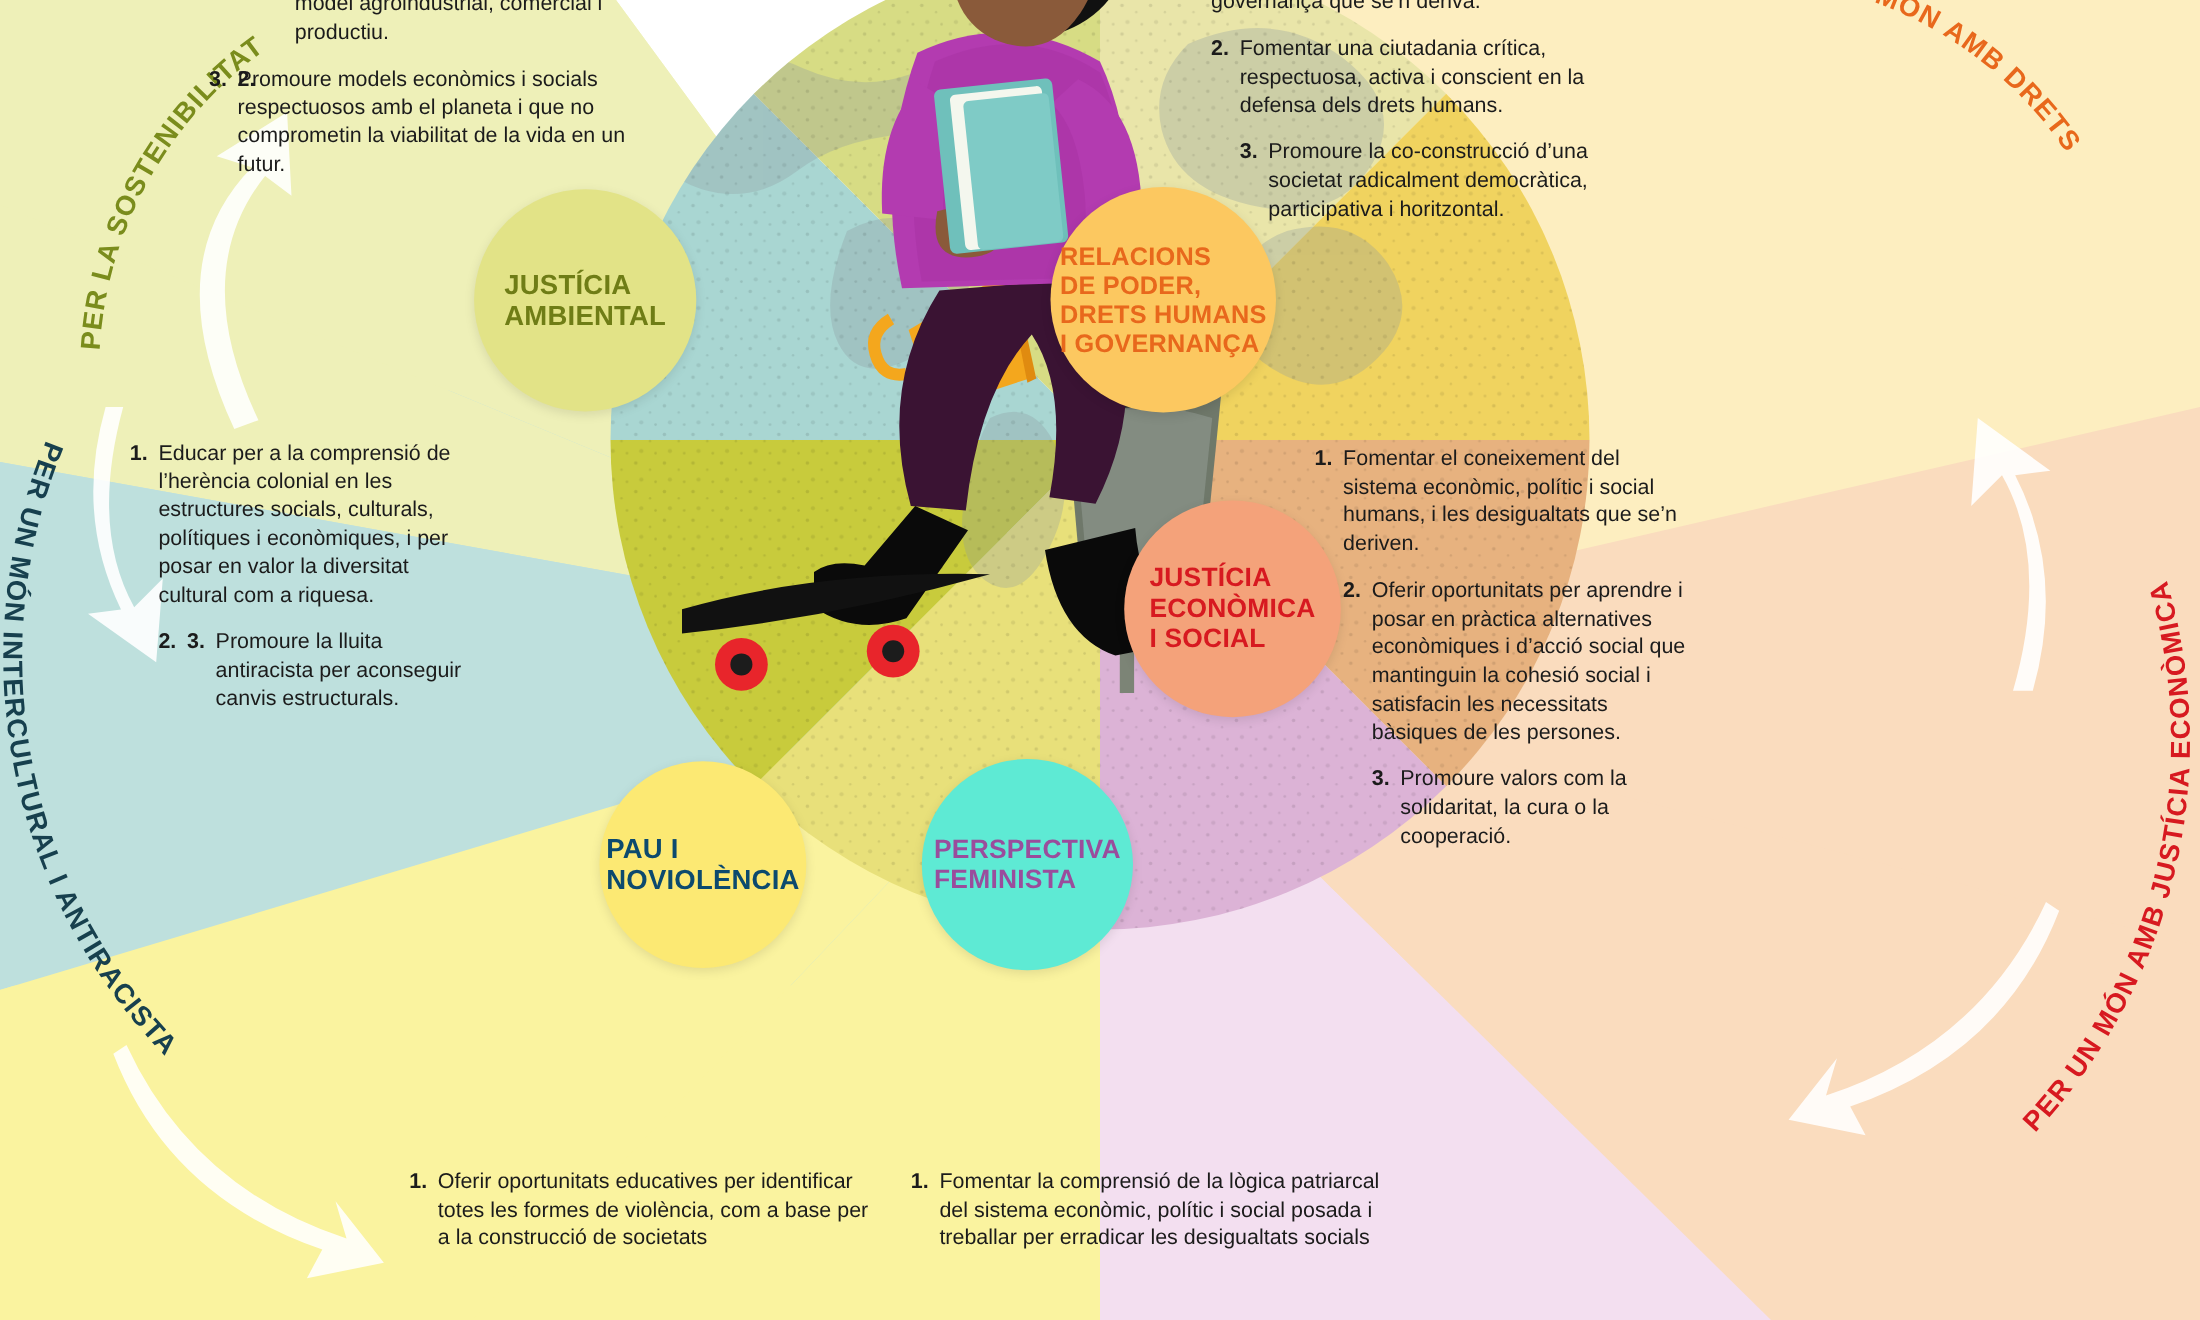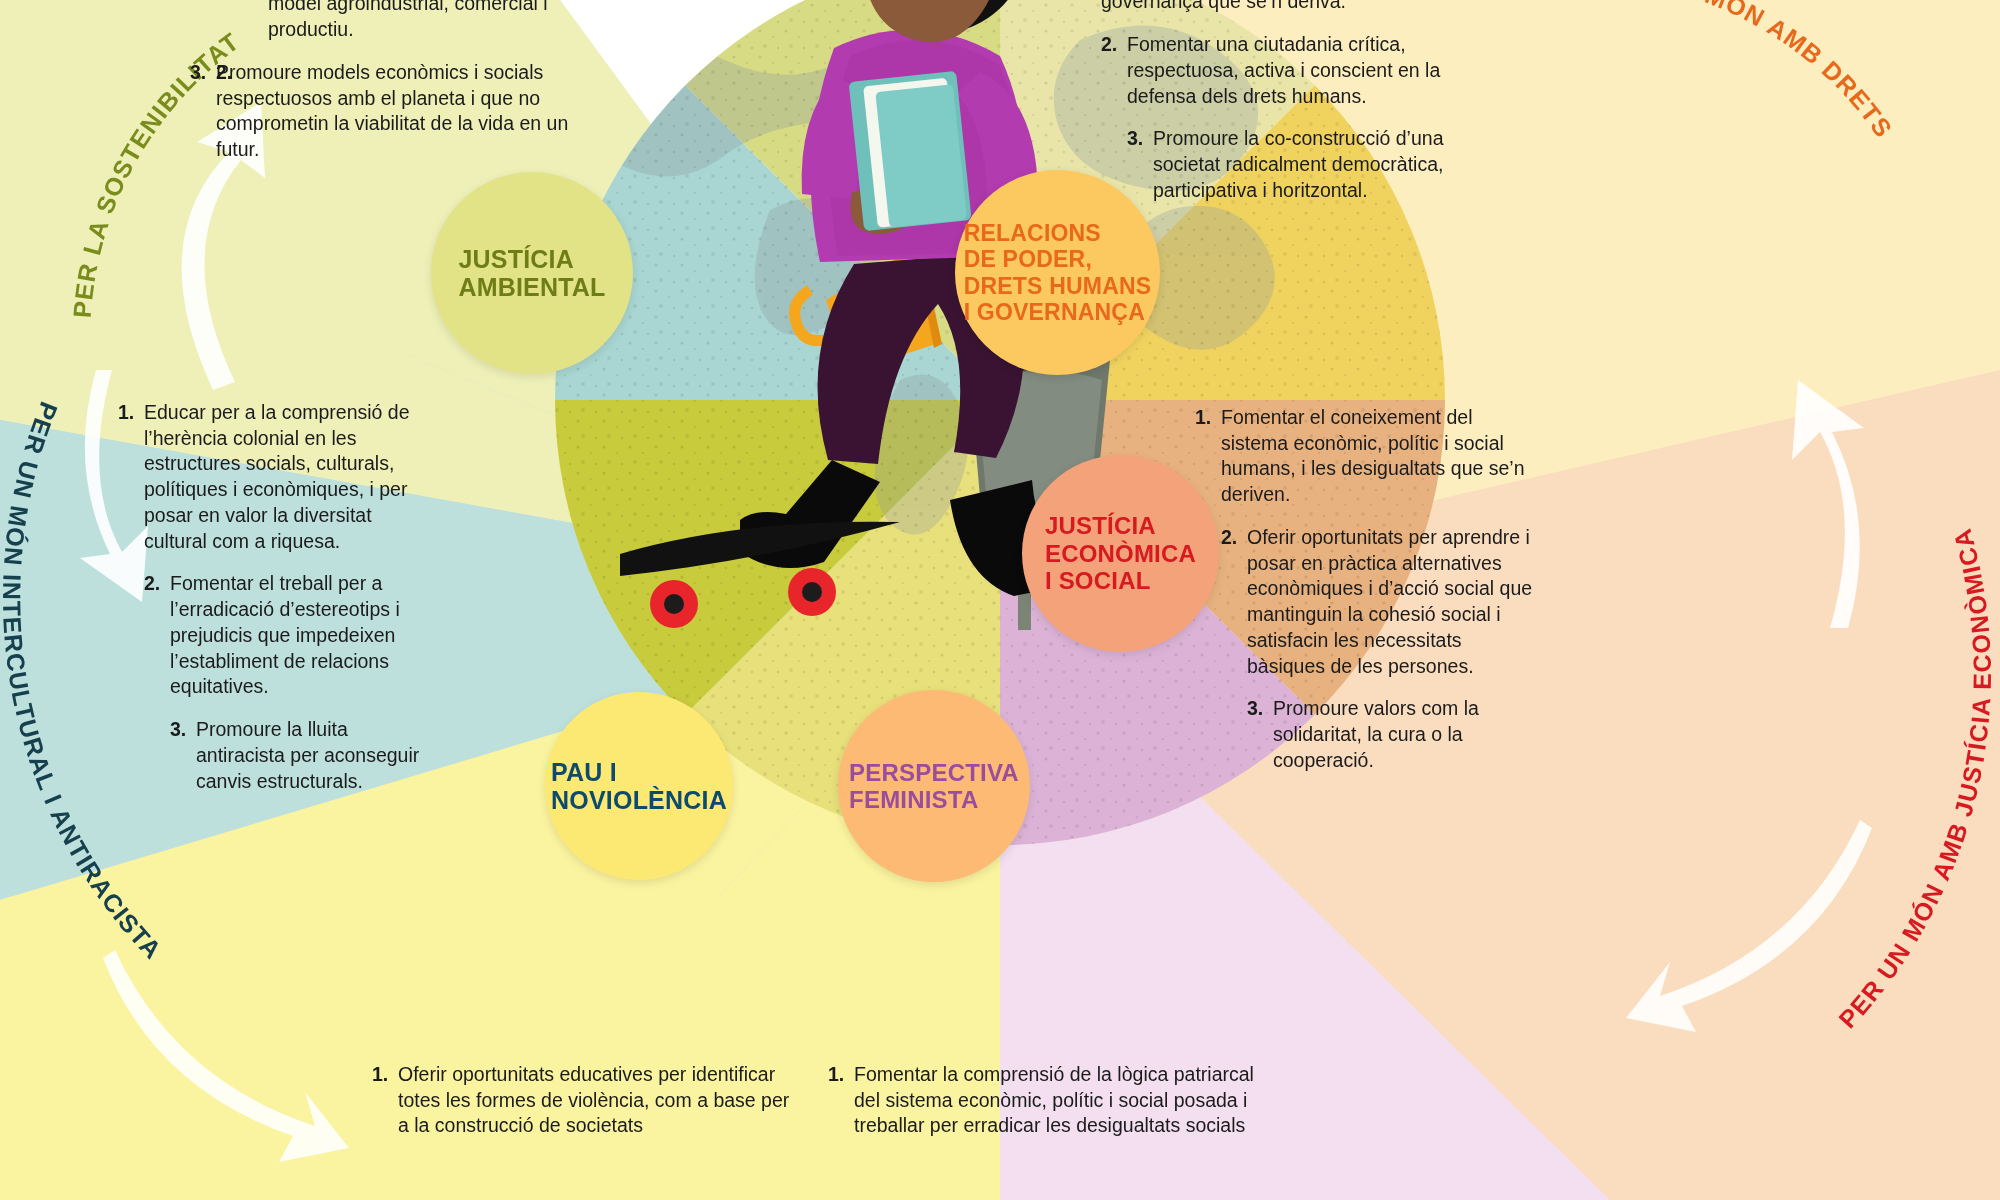--- a/index.html
+++ b/index.html
@@ -59,21 +59,21 @@
 
   .b-inter{left:368px;top:450px;width:194px;height:194px;background:#8fc9c6;}
   .b-inter .btxt{color:#1b4b5c;font-size:24px;}
 
   .b-econ{left:1022px;top:455px;width:197px;height:197px;background:#f4a27a;}
   .b-econ .btxt{color:#d71920;font-size:24px;}
 
   .b-pau{left:545px;top:692px;width:188px;height:188px;background:#fce973;}
   .b-pau .btxt{color:#0c4a6e;font-size:25px;}
 
-  .b-fem{left:838px;top:690px;width:192px;height:192px;background:#fdba74;}
+  .b-fem{left:838px;top:690px;width:192px;height:192px;background:#5eead4;}
   .b-fem .btxt{color:#9a4d9c;font-size:24px;}
 
   
   .objblock{position:absolute;color:#1b1b1b;}
   .objblock ol{margin:0;padding:0;list-style:none;}
   .objblock li{
     position:relative;
     font-size:19.5px;
     line-height:1.32;
     margin-bottom:17px;
@@ -370,21 +370,21 @@
     <ol>
         <li class="i1"><span>Analitzar les lògiques de poder del sistema econòmic, polític i social actual i la governança que se’n deriva.</span></li>
         <li class="i2"><span class="num">2.</span><span>Fomentar una ciutadania crítica, respectuosa, activa i conscient en la defensa dels drets humans.</span></li>
         <li class="i3"><span class="num">3.</span><span>Promoure la co-construcció d’una societat radicalment democràtica, participativa i horitzontal.</span></li>
       </ol>
   </div>
 
   <div class="objblock" id="obj-inter">
     <ol>
         <li class="i1"><span class="num">1.</span><span>Educar per a la comprensió de l’herència colonial en les estructures socials, culturals, polítiques i econòmiques, i per posar en valor la diversitat cultural com a riquesa.</span></li>
-        <li class="i2"><span class="num">2.</span><span>Fomentar el treball per a l’erradicació d’estereotips i prejudicis que impedeixen l’establiment de relacions equitatives.</span></li>
+        <li class="i2"><span class="num">2.</span></li>
         <li class="i3"><span class="num">3.</span><span>Promoure la lluita antiracista per aconseguir canvis estructurals.</span></li>
       </ol>
   </div>
 
   <div class="objblock" id="obj-econ">
     <ol>
         <li class="i1"><span class="num">1.</span><span>Fomentar el coneixement del sistema econòmic, polític i social humans, i les desigualtats que se’n deriven.</span></li>
         <li class="i2"><span class="num">2.</span><span>Oferir oportunitats per aprendre i posar en pràctica alternatives econòmiques i d’acció social que mantinguin la cohesió social i satisfacin les necessitats bàsiques de les persones.</span></li>
         <li class="i3"><span class="num">3.</span><span>Promoure valors com la solidaritat, la cura o la cooperació.</span></li>
       </ol>

